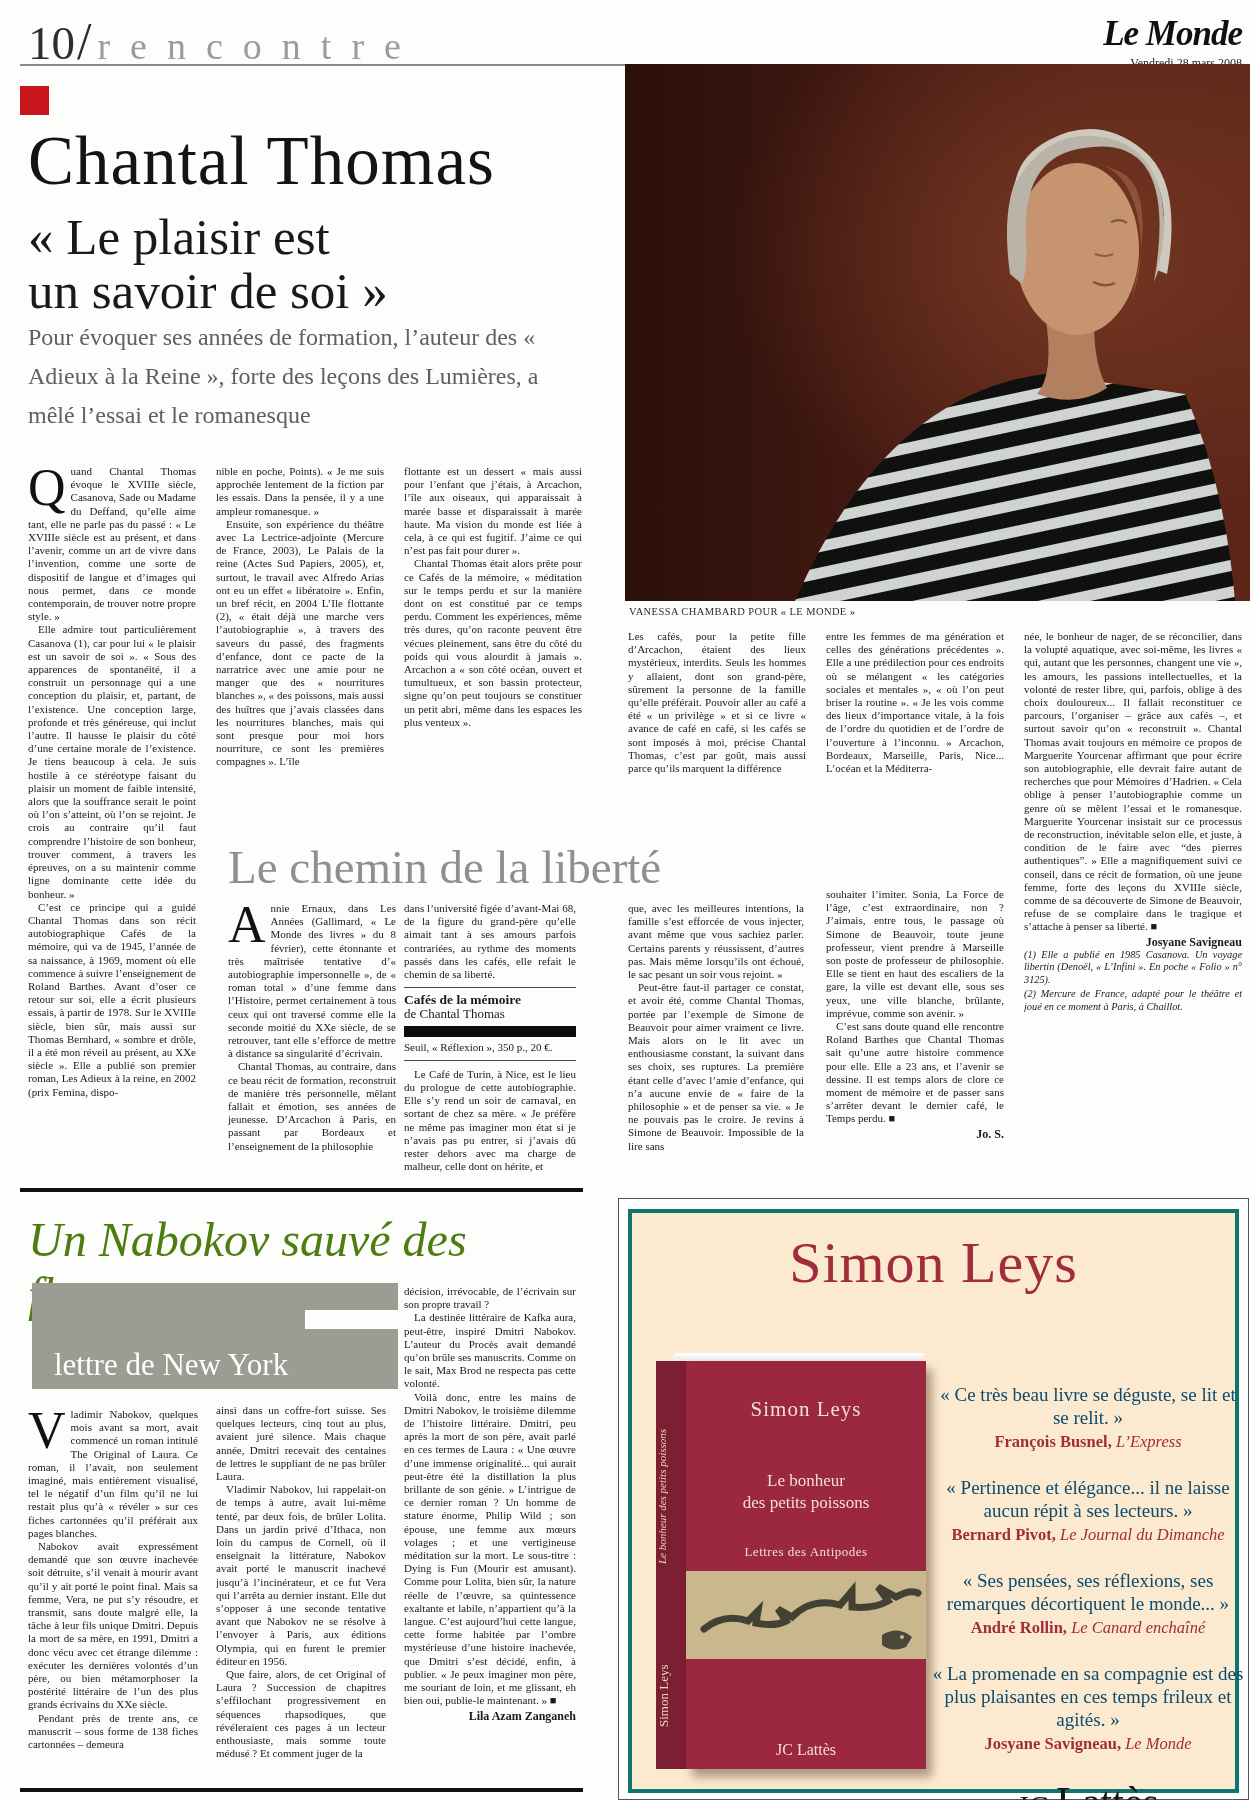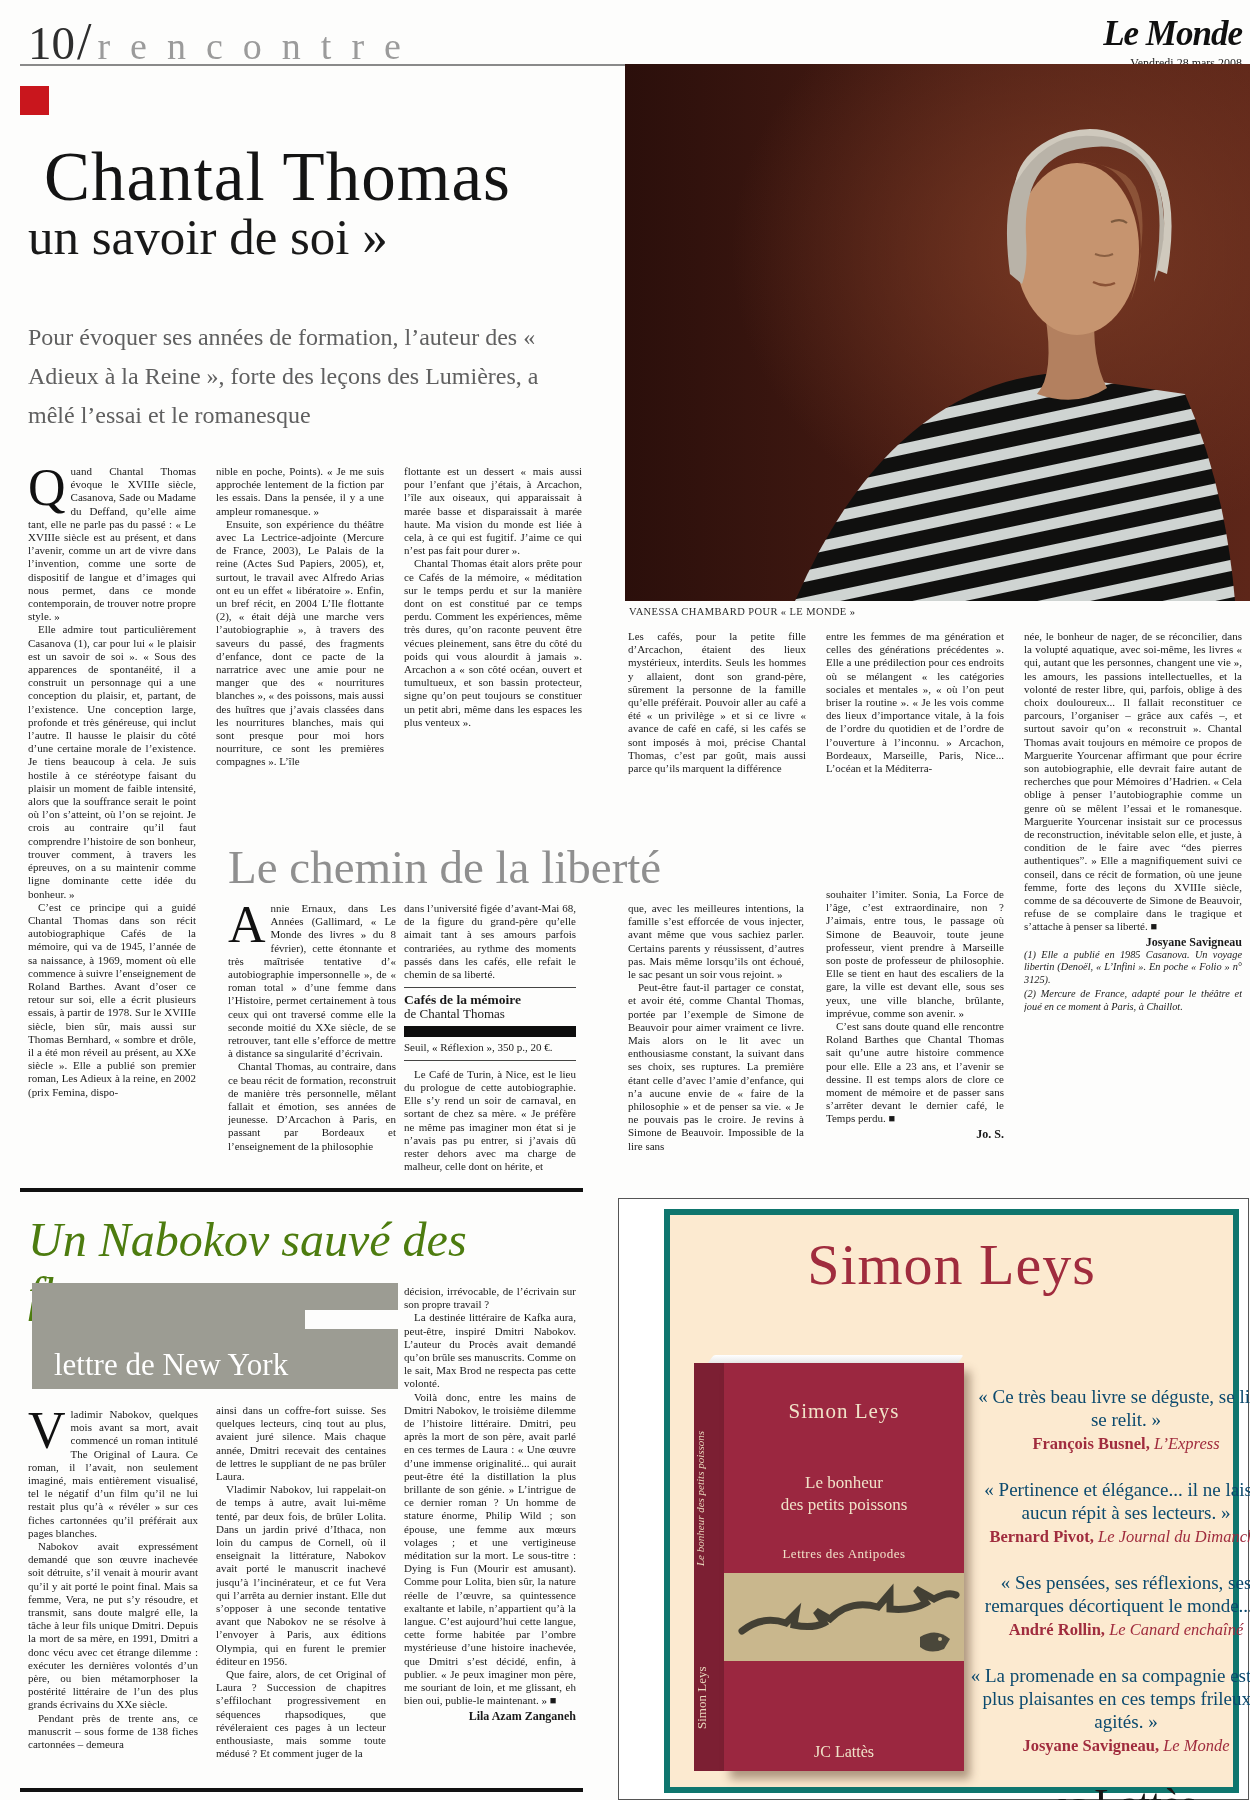--- a/index.html
+++ b/index.html
@@ -52,21 +52,21 @@
   
   #nab-title{position:absolute;left:28px;top:1212px;width:556px;font-size:48px;font-style:italic;color:#4d7c0f;}
   #kicker-box{position:absolute;left:32px;top:1283px;width:366px;height:106px;background:#9c9c93;}
   #kicker-notch{position:absolute;right:0;top:27px;width:93px;height:19px;background:#fdfdfc;}
   #kicker-text{position:absolute;left:22px;bottom:6px;color:#fff;font-size:31px;margin-top:19px;}
   #n-col1{left:28px;top:1408px;width:170px;height:376px;}
   #n-col2{left:216px;top:1404px;width:170px;height:384px;}
   #n-col3{left:404px;top:1285px;width:172px;height:500px;}
   
   #ad{position:absolute;left:618px;top:1198px;width:629px;height:600px;border:1px solid #555;background:#fff;}
-  #ad-panel{position:absolute;left:9px;top:10px;right:9px;bottom:6px;background:#fcead0;border:6px solid #0f766e;margin-left:36px;}
+  #ad-panel{position:absolute;left:9px;top:10px;right:9px;bottom:6px;background:#fcead0;border:4px solid #0f766e;}
   #ad-headline{text-align:center;font-size:58px;color:#a02c3e;margin-top:16px;letter-spacing:1px;}
   #book{position:absolute;left:24px;top:140px;width:272px;height:425px;}
   #book-pages{position:absolute;left:14px;top:0;width:250px;height:16px;background:linear-gradient(#ffffff,#cfcfcf);transform:skewX(-35deg);border-radius:2px;}
   #book-spine{position:absolute;left:0;top:8px;width:30px;height:408px;background:#7c1f33;}
   #book-cover{position:absolute;left:30px;top:8px;width:240px;height:408px;background:#9b2740;box-shadow:6px 8px 9px rgba(80,50,30,.45);}
   .spine-txt{position:absolute;left:0;width:30px;color:#e9d7bc;writing-mode:vertical-rl;transform:rotate(180deg);text-align:center;}
   #spine-title{top:10px;height:250px;font-style:italic;font-size:11px;}
   #spine-author{bottom:8px;height:130px;font-size:13px;}
   #book-cover div{text-align:center;color:#f0e2c8;}
   #cover-author{font-size:21px;margin-top:36px;letter-spacing:1px;}
@@ -89,22 +89,23 @@
   <div id="hdr-left">
     <span id="hdr-pageno">10</span><span id="hdr-slash">/</span><span id="hdr-section">rencontre</span>
   </div>
   <div id="hdr-rule"></div>
   <div id="brand">
     <div id="brand-name">Le Monde</div>
     <div id="brand-date">Vendredi 28 mars 2008</div>
   </div>
   <div id="red-square"></div>
 
-  <h1 id="headline" style="margin:16px;font-weight:500;">Chantal Thomas</h1>
+  <h1 id="headline" style="margin:0;font-weight:500;">Chantal Thomas</h1>
   <div id="quote-title">
+    <div>« Le plaisir est</div>
     <div>un savoir de soi »</div>
   </div>
   <div id="standfirst">Pour évoquer ses années de formation, l’auteur des « Adieux à la Reine », forte des leçons des Lumières, a mêlé l’essai et le romanesque</div>
 
   <div id="photo">
     <svg width="625" height="537" viewBox="0 0 625 537" xmlns="http://www.w3.org/2000/svg">
       <defs>
         <linearGradient id="bg" x1="0" y1="0" x2="1" y2="0">
           <stop offset="0" stop-color="#2b0f0b"></stop>
             <stop offset=".55" stop-color="#4a1d14"></stop>

